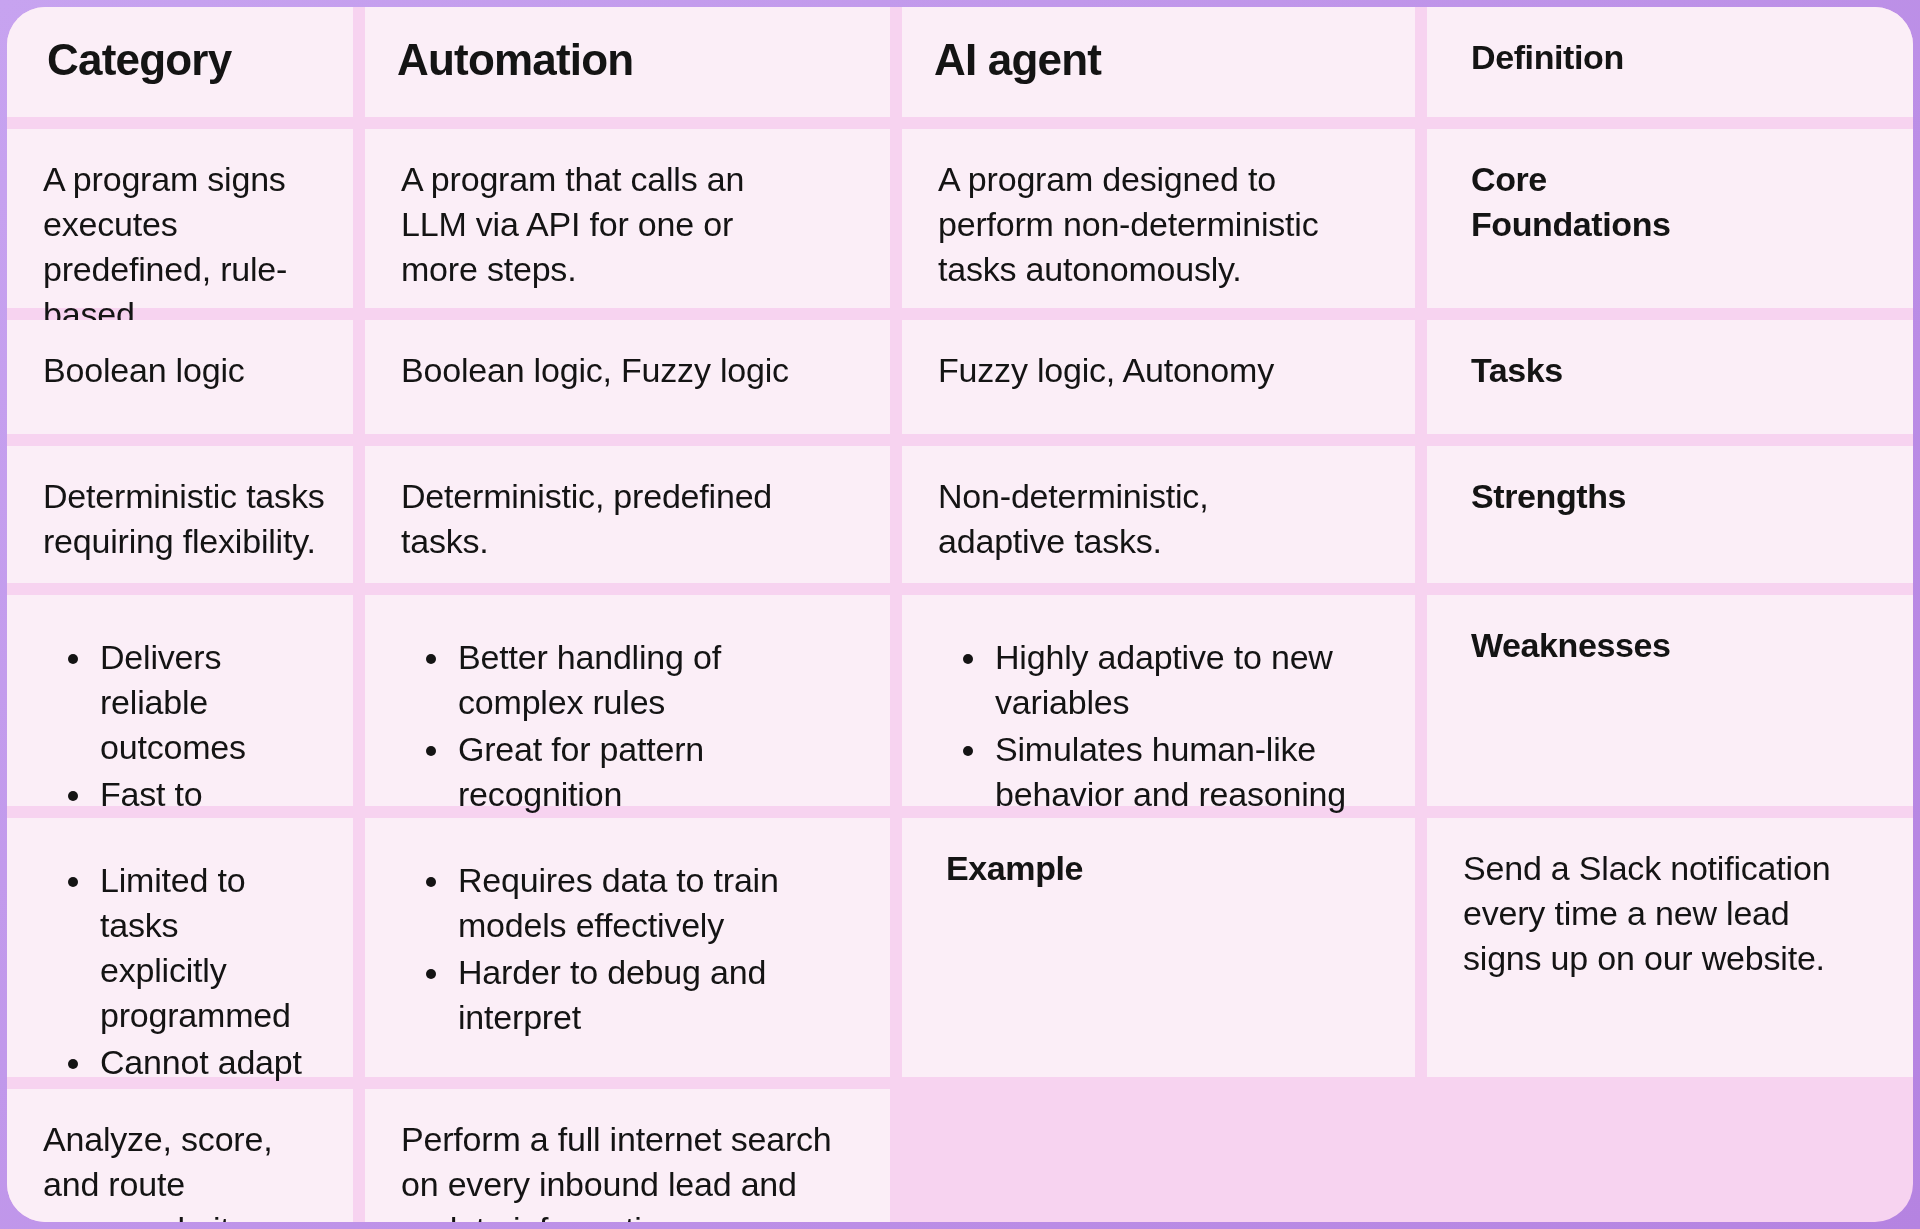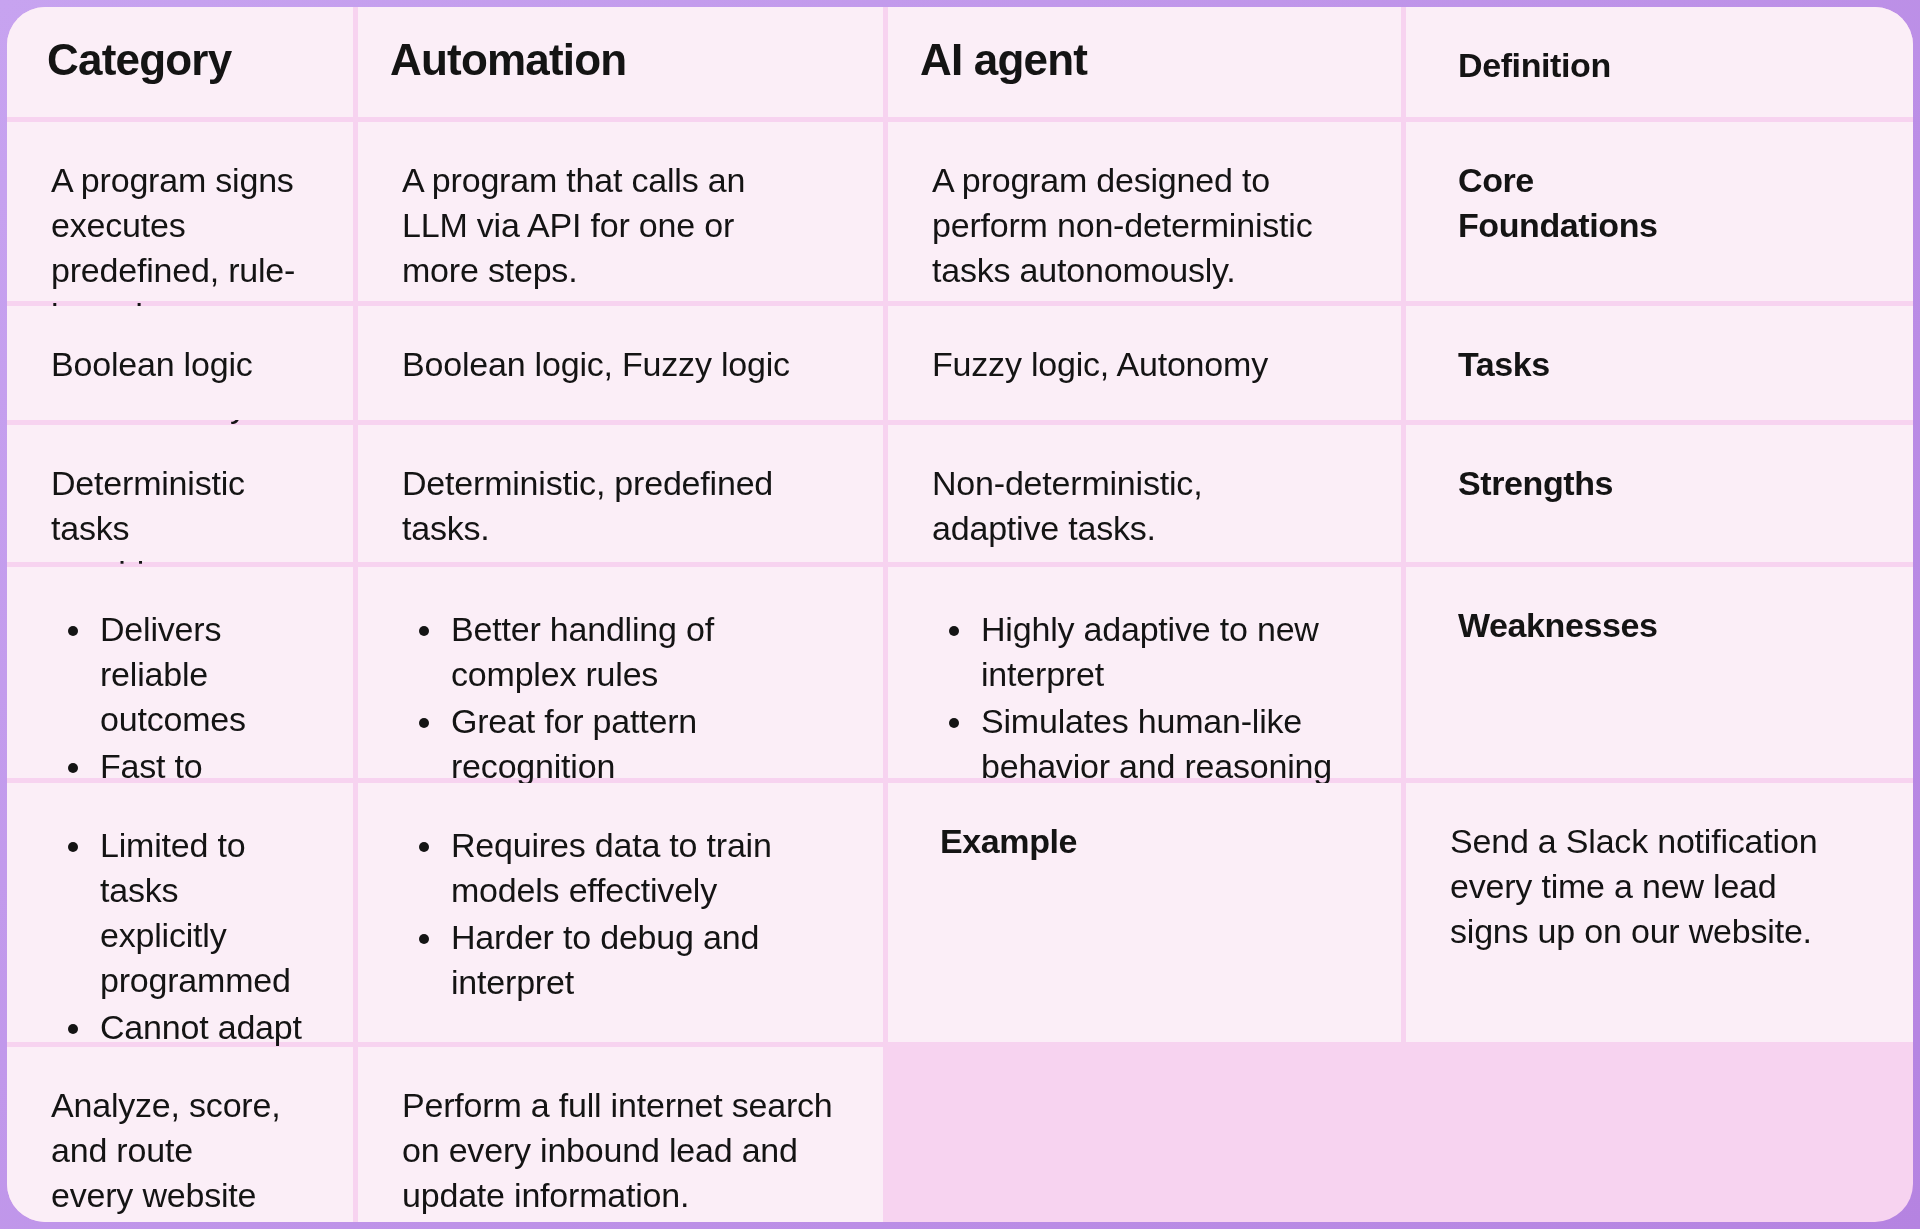--- a/index.html
+++ b/index.html
@@ -11,41 +11,41 @@
   .frame {
     width: 1920px; height: 1229px; box-sizing: border-box;
     padding: 7px;
     background: linear-gradient(135deg, var(--frame-from, #c7a3f0), var(--frame-to, #b583e1));
   }
   .table {
     width: 100%; height: 100%;
     display: grid;
     grid-template-columns: 346px 525px 513px 1fr;
     grid-template-rows: 110px 179px 114px 137px 211px 259px 1fr;
-    gap: 5px;
+    gap: 12px;
     background: var(--divider, #f7d3f0);
     border-radius: 38px;
     overflow: hidden;
   }
   .cell {
     background: var(--cell-bg, #fbeef7);
     box-sizing: border-box;
     padding: 24px 24px 18px 32px;
     font-size: 34px;
     line-height: 45px;
     letter-spacing: -0.2px;
   }
   .cell.first-col { padding-left: 40px; }
   .cell.header {
     display: flex; align-items: center;
     font-size: 44px; font-weight: bold; letter-spacing: -0.8px;
     padding-top: 0; padding-bottom: 6px;
   }
   .cell.label { font-weight: bold; letter-spacing: -0.4px; }
-  .cell p { margin: 12px; white-space: pre-line; }
+  .cell p { margin: 4px; white-space: pre-line; }
   .cell ul { margin: 16px; padding: 0 0 0 40px; list-style: disc outside; }
   .cell li { white-space: pre-line; padding-left: 5px; margin: 0 0 2px 0; }
 </style>
 </head>
 <body>
 
 <div class="frame">
   <div class="table">
 
     <div class="cell header first-col">
@@ -121,21 +121,21 @@
       <ul>
         <li>Better handling of
 complex rules</li>
         <li>Great for pattern
 recognition</li>
       </ul>
     </div>
     <div class="cell">
       <ul>
         <li>Highly adaptive to new
-interpret</li>
+variables</li>
         <li>Simulates human-like
 behavior and reasoning</li>
       </ul>
     </div>
 
     <div class="cell label first-col">
       <p>Weaknesses</p>
     </div>
     <div class="cell">
       <ul>

